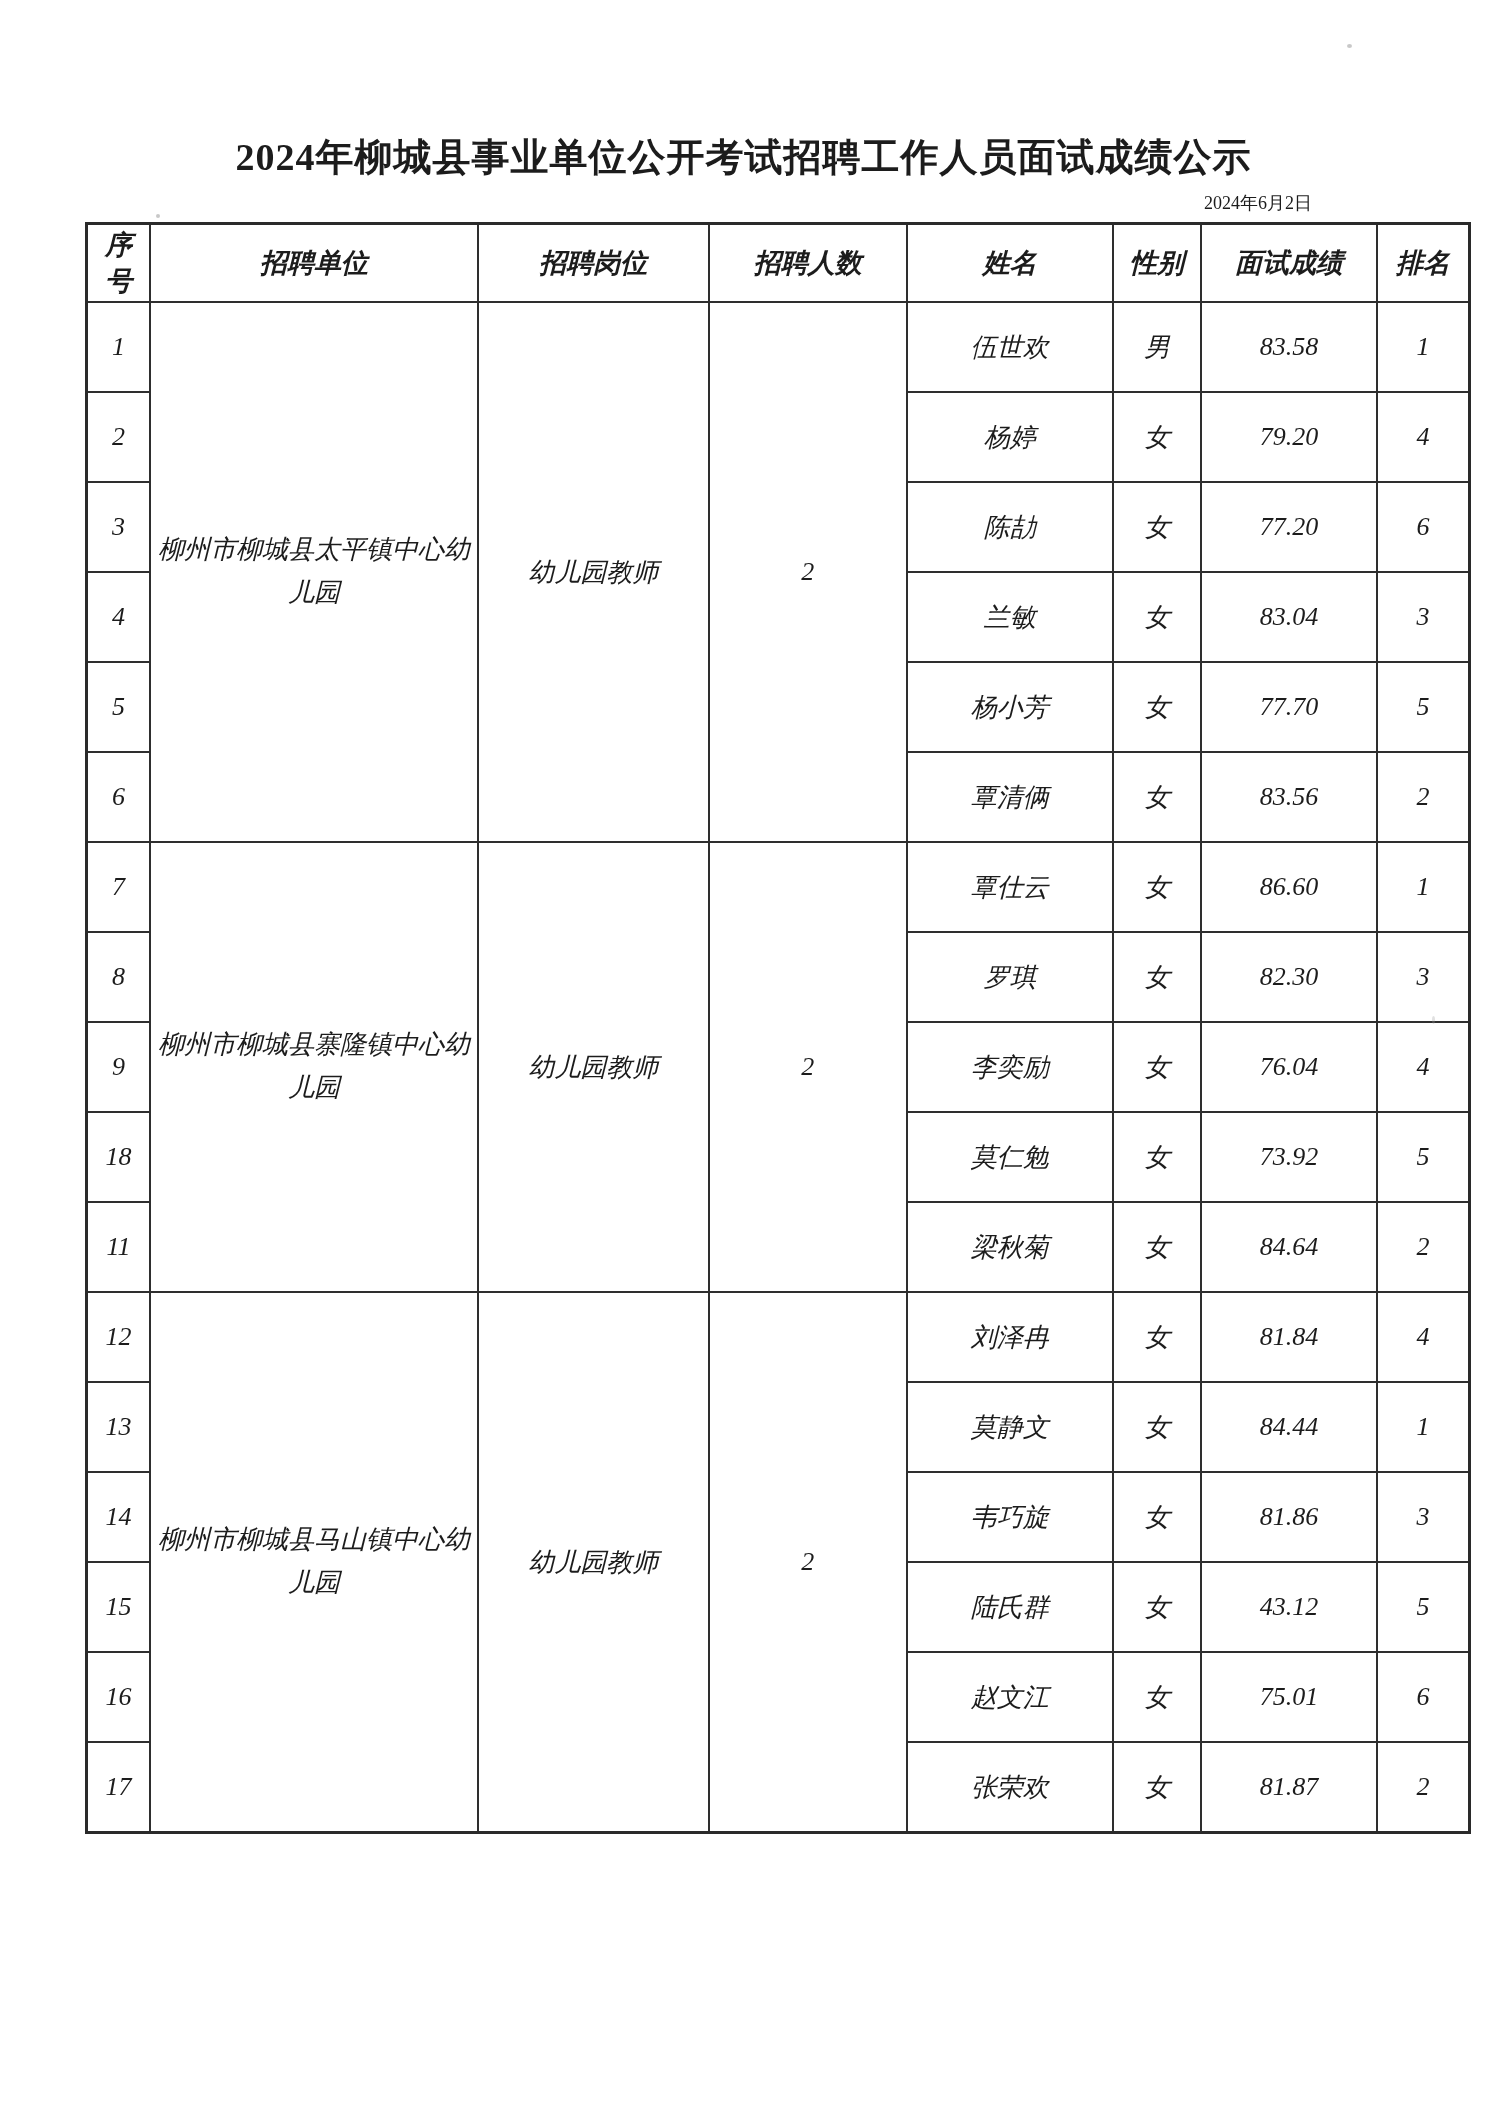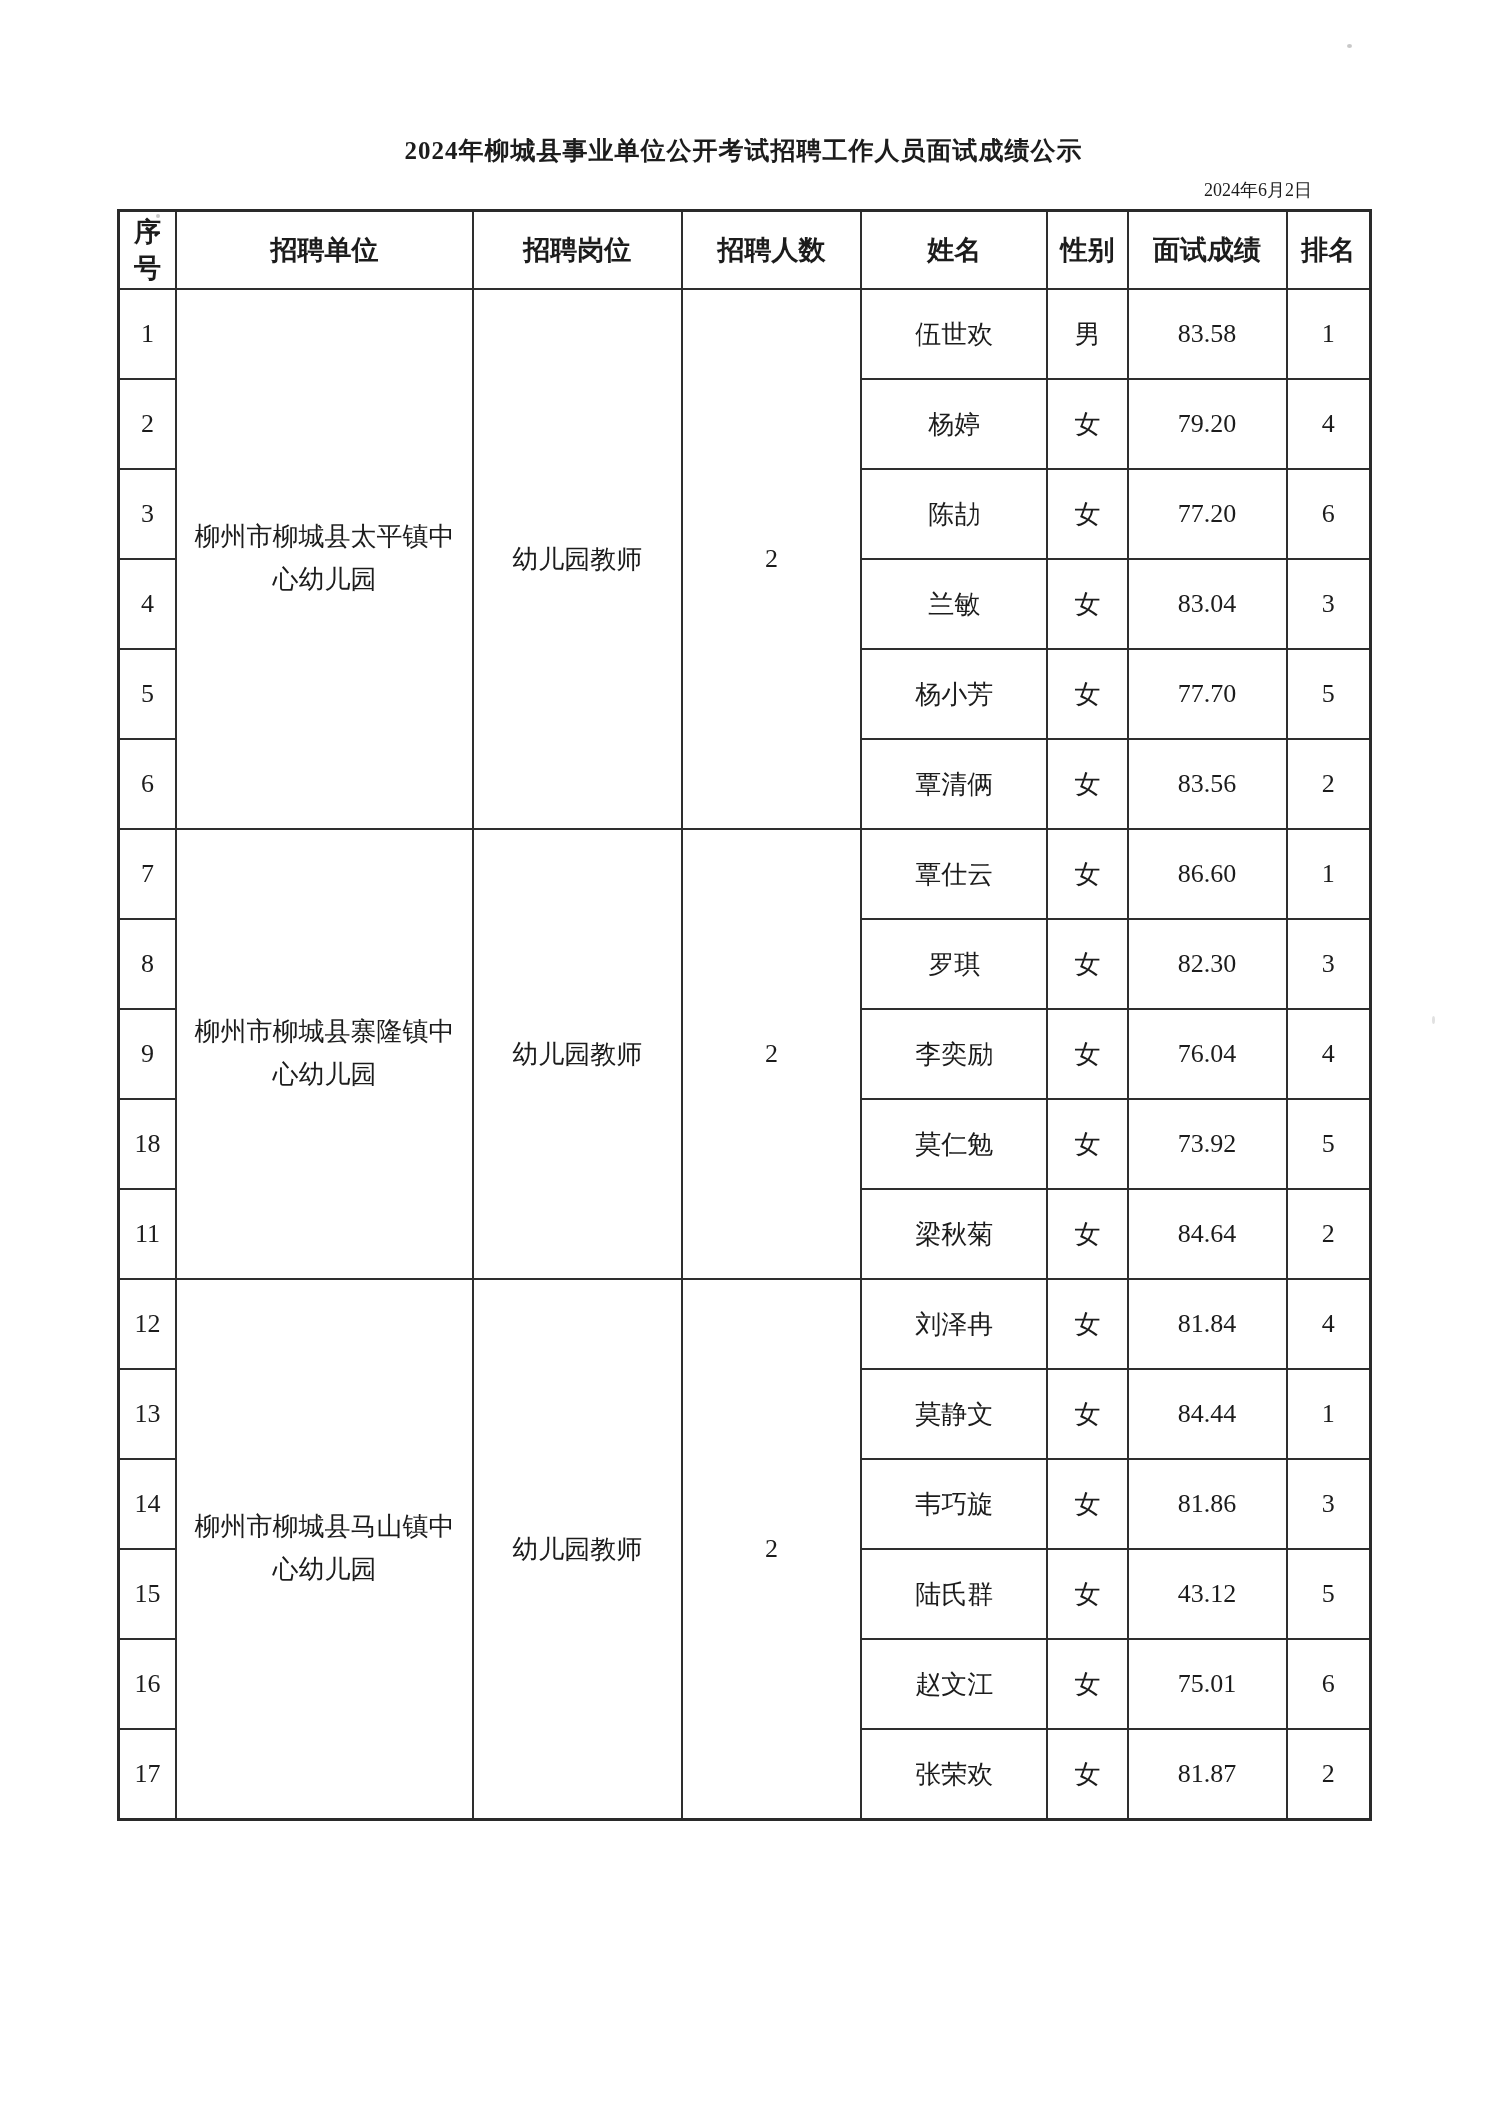--- a/index.html
+++ b/index.html
@@ -14,21 +14,21 @@
     margin: 0 auto;
     background: #ffffff;
     color: #1c1c1c;
     font-family: "Liberation Serif", "DejaVu Serif", serif;
     overflow: hidden;
   }
   .title {
     margin: 0;
     padding-top: 138px;
     text-align: center;
-    font-size: 25px;
+    font-size: 38px;
     font-weight: bold;
     letter-spacing: 1px;
     line-height: 1;
   }
   .subtitle {
     margin: 0;
     padding-top: 64px;
     text-align: center;
     font-size: 31px;
     font-weight: bold;
@@ -37,25 +37,26 @@
   .date-line {
     width: 1255px;
     margin: 18px 0 10px 117px;
     padding-right: 60px;
     box-sizing: border-box;
     text-align: right;
     font-size: 18px;
     line-height: 1;
   }
   table.score-table {
-    margin-left: 117px;
-    width: 1255px;
+    margin-left: 85px;
+    width: 1386px;
     border-collapse: collapse;
     table-layout: fixed;
     border: 3px solid #2a2a2a;
+    font-style: italic;
   }
   table.score-table th,
   table.score-table td {
     border: 2px solid #2e2e2e;
     text-align: center;
     vertical-align: middle;
     padding: 2px 6px;
     font-size: 26px;
     overflow: hidden;
   }

